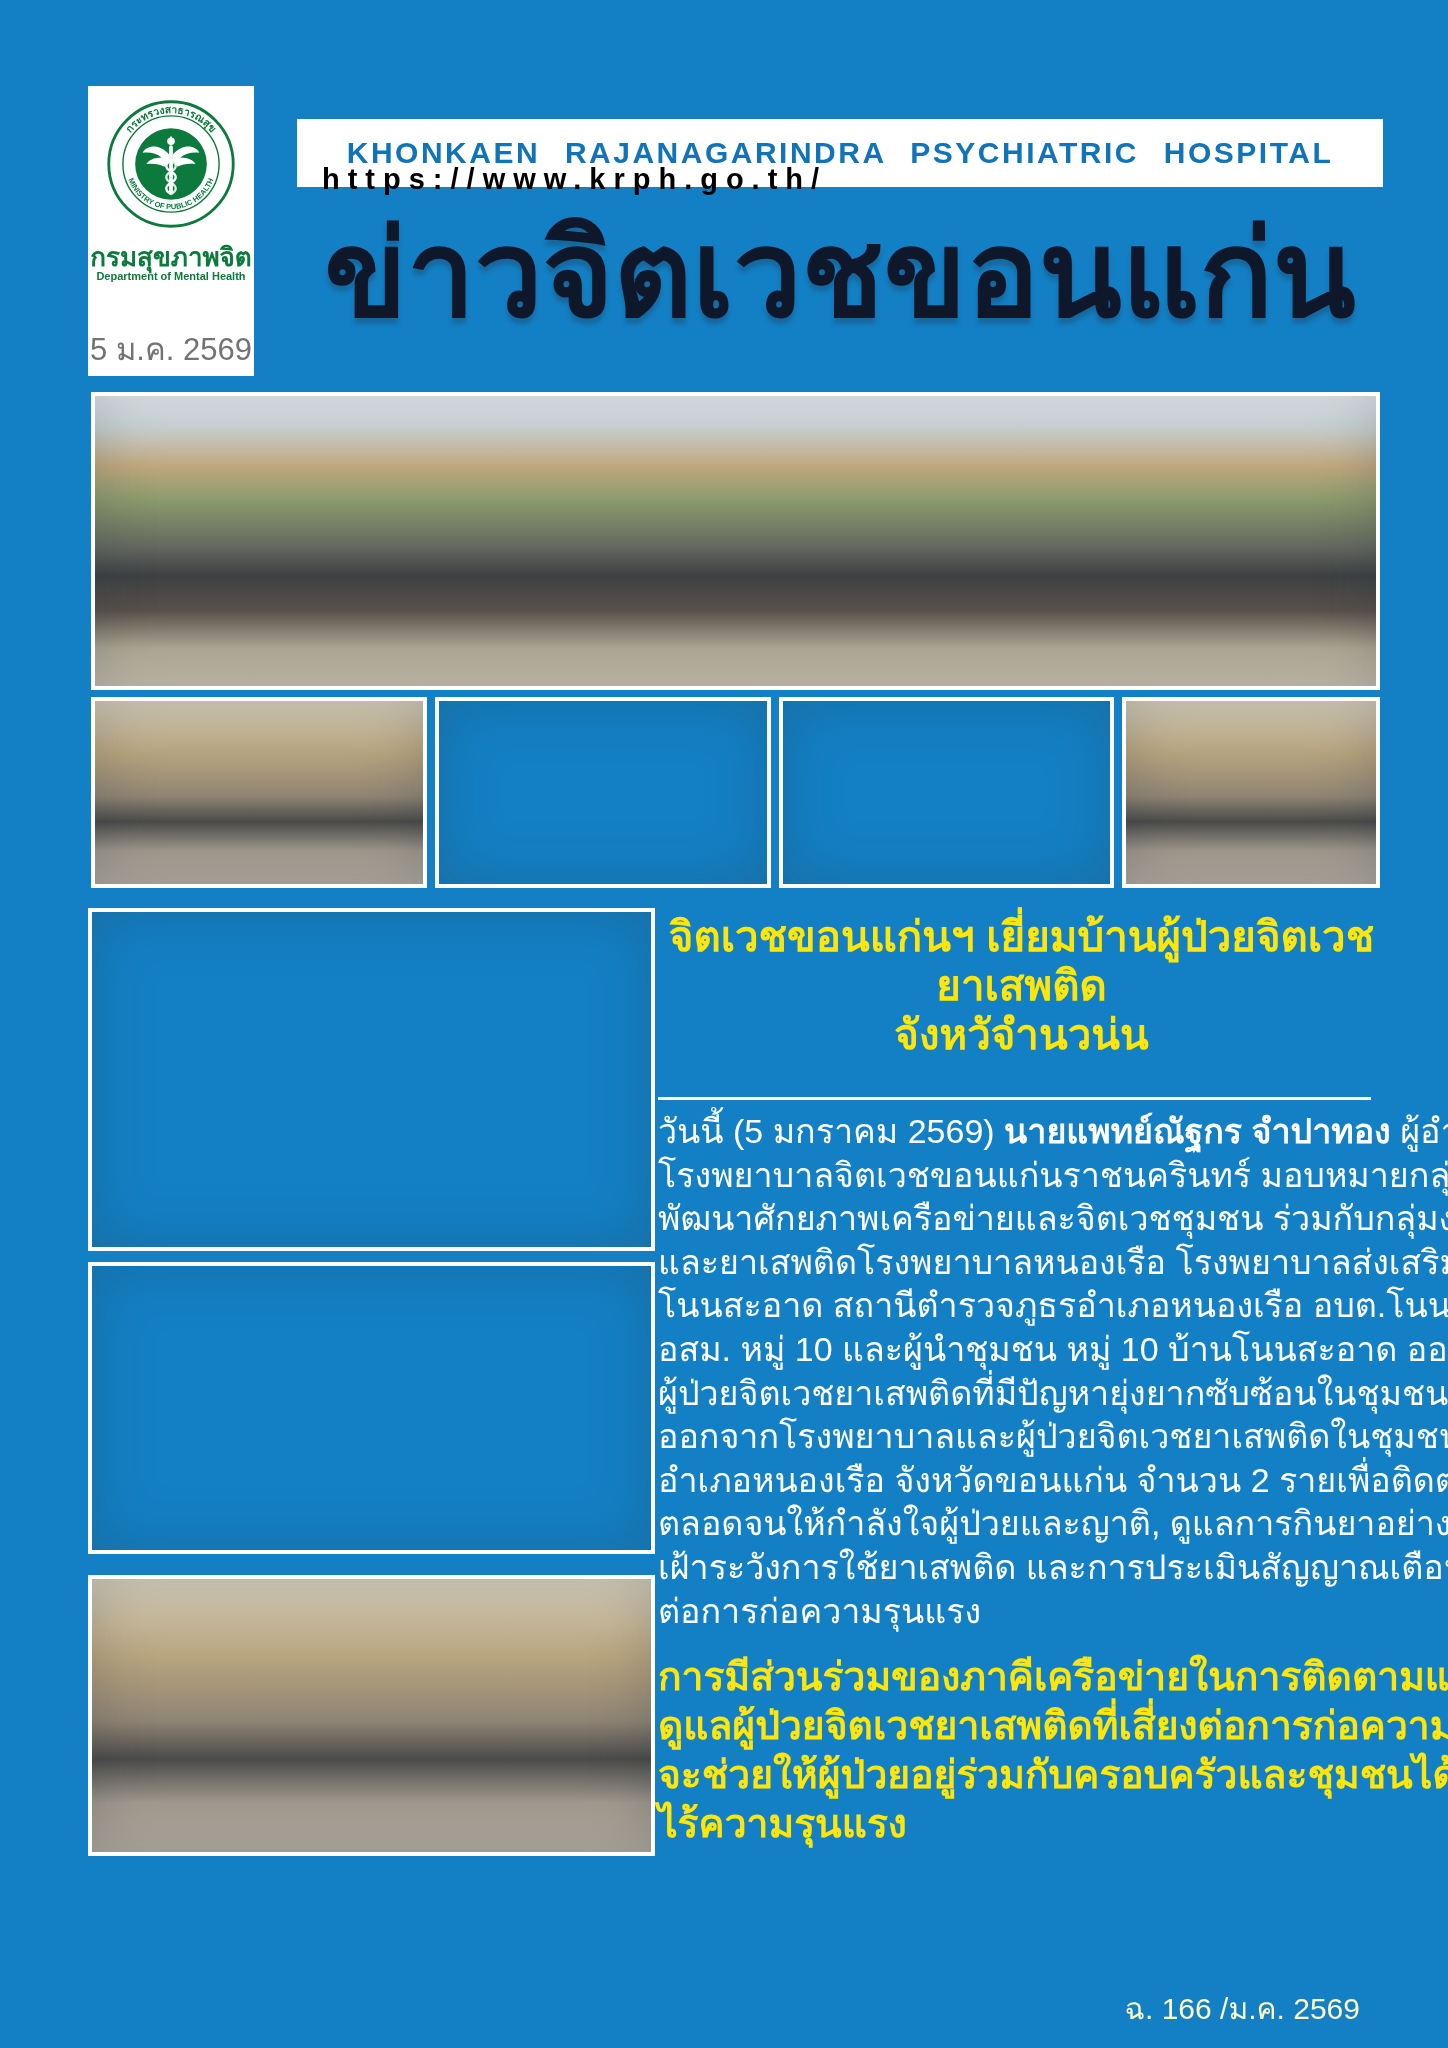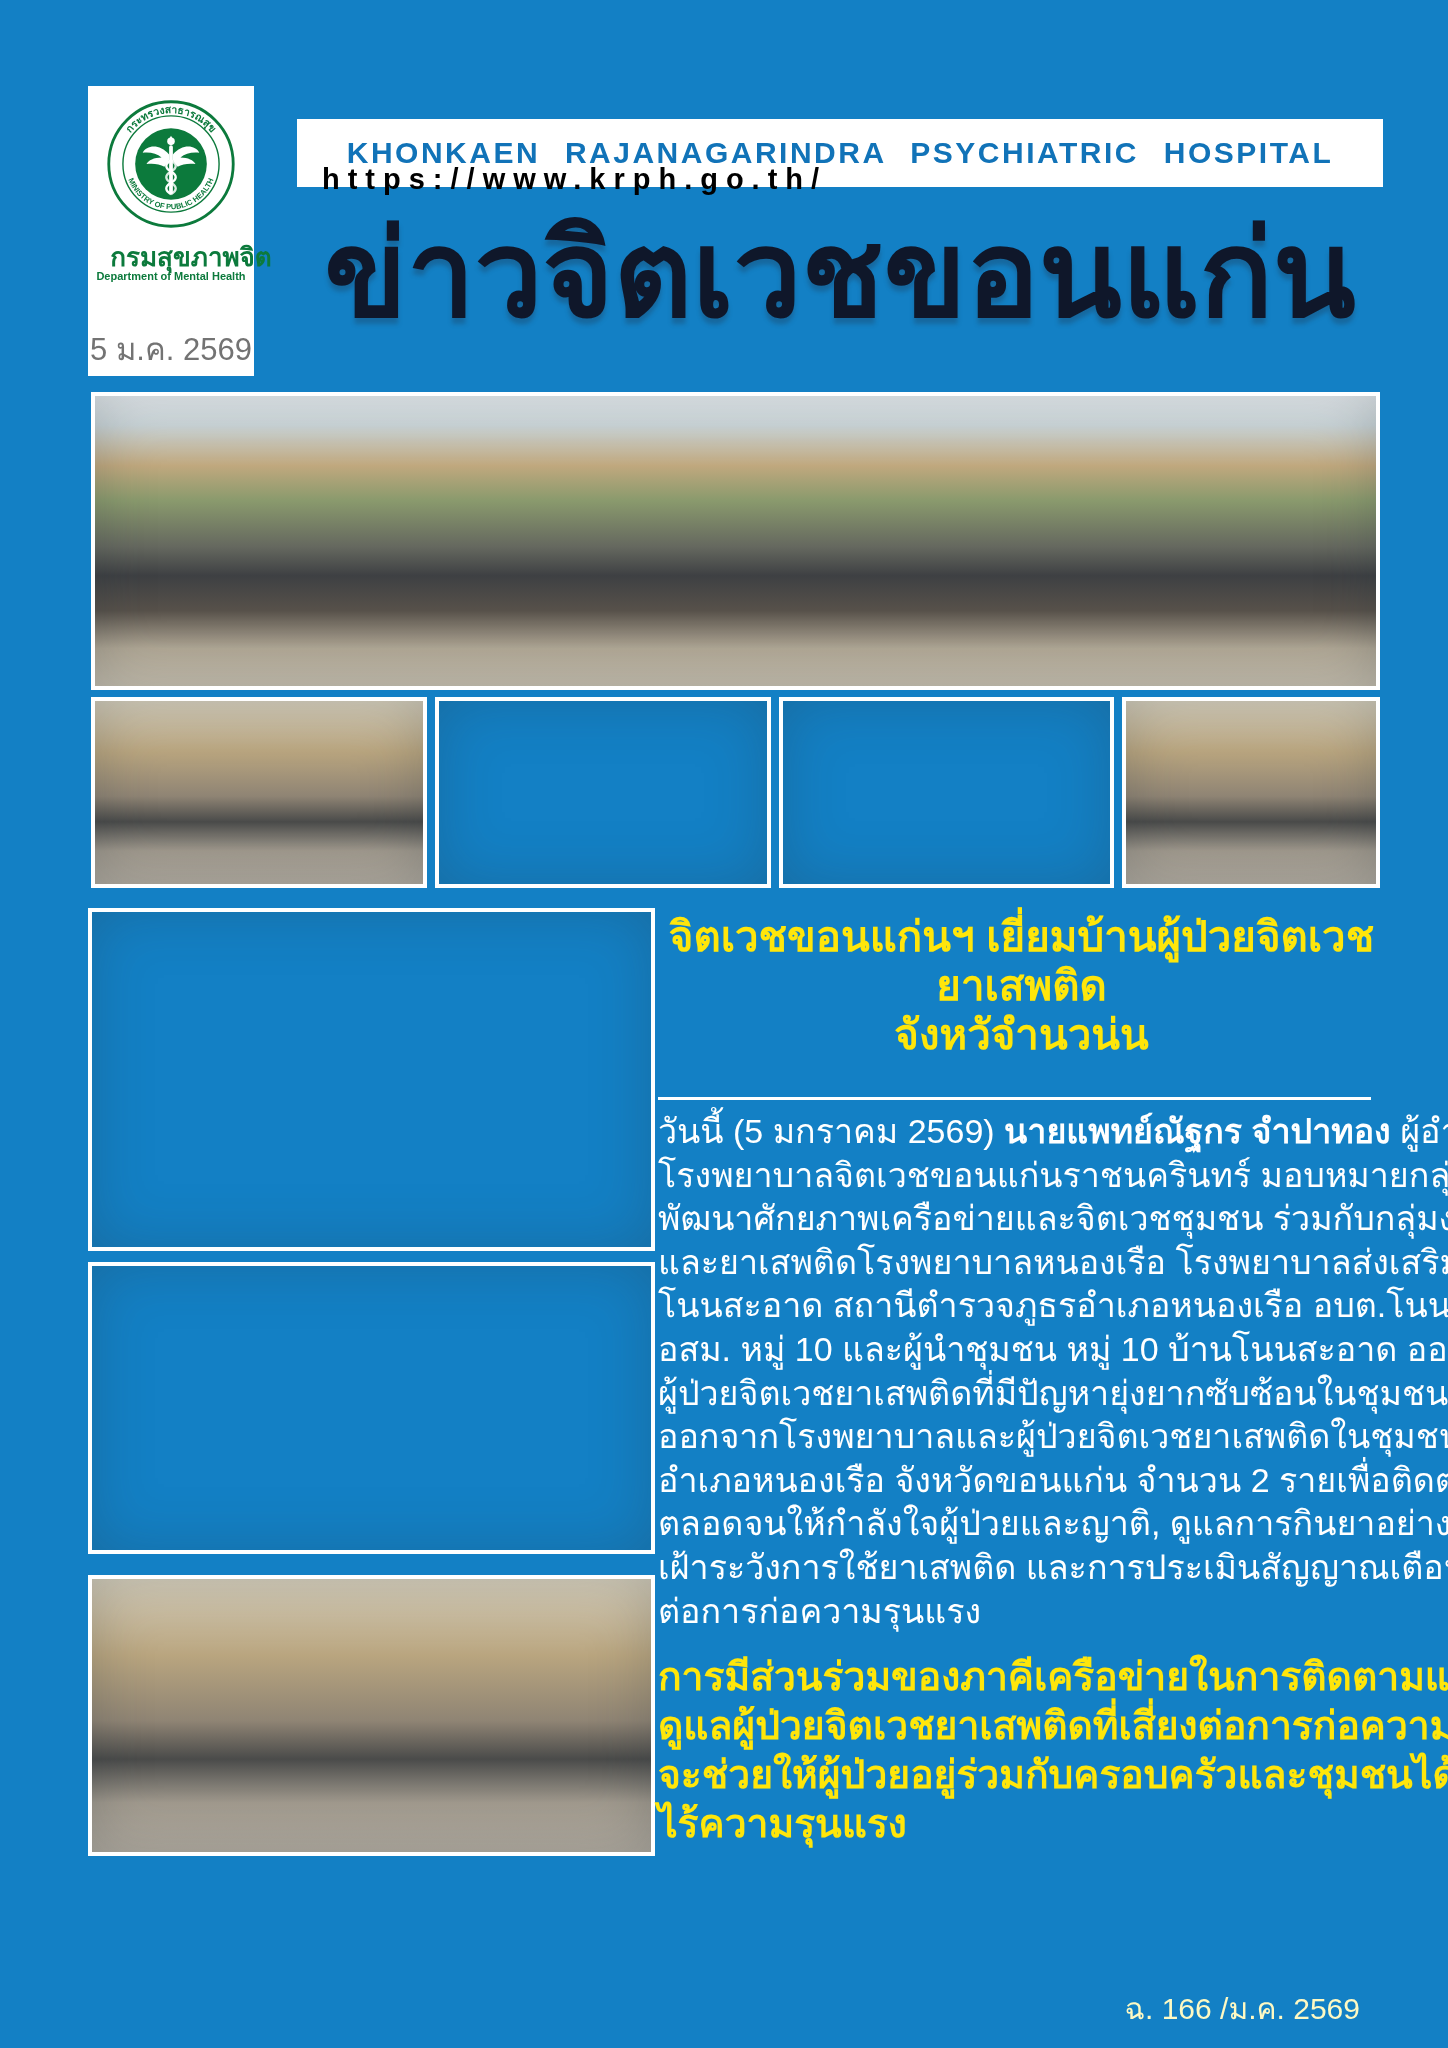--- a/index.html
+++ b/index.html
@@ -5,21 +5,21 @@
   html,body{margin:0;padding:0;}
   body{font-family:"Liberation Sans","DejaVu Sans",sans-serif;}
   #page{position:relative;width:1448px;height:2048px;background:#1380c5;overflow:hidden;}
 
   .abs{position:absolute;}
 
   
   .logo-box{left:88px;top:86px;width:166px;height:290px;background:#ffffff;}
   .emblem{position:absolute;left:17px;top:12px;width:132px;height:132px;}
   .dept-th{position:absolute;left:0;top:150px;width:100%;text-align:center;
-           color:#0c7a3c;font-weight:bold;font-size:26px;padding-left:20px;}
+           color:#0c7a3c;font-weight:bold;font-size:26px;}
   .dept-en{position:absolute;left:0;top:184px;width:100%;text-align:center;
            color:#0c7a3c;font-weight:bold;font-size:11px;}
   .issue-date{position:absolute;left:0;top:238px;width:100%;text-align:center;
            color:#737373;font-weight:normal;font-size:31px;}
 
   .title-bar{left:297px;top:87px;width:1086px;height:68px;background:#ffffff;
              display:flex;align-items:center;justify-content:center;margin-top:32px;}
   .title-bar-text{color:#1173b8;font-weight:bold;font-size:30px;
              letter-spacing:2.5px;word-spacing:14px;white-space:nowrap;}
 

